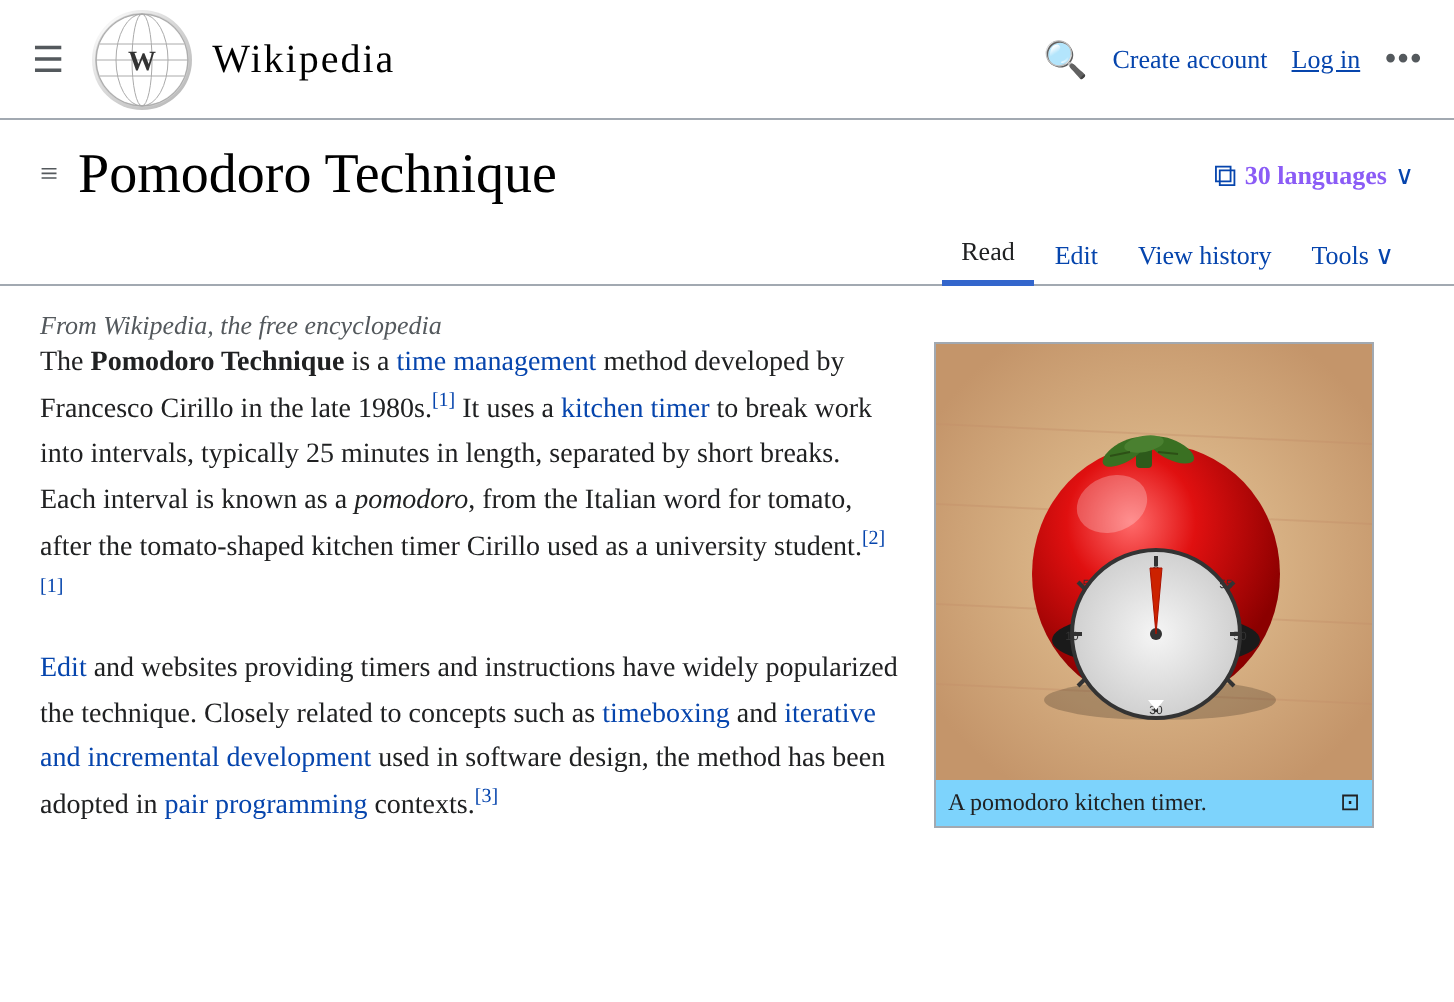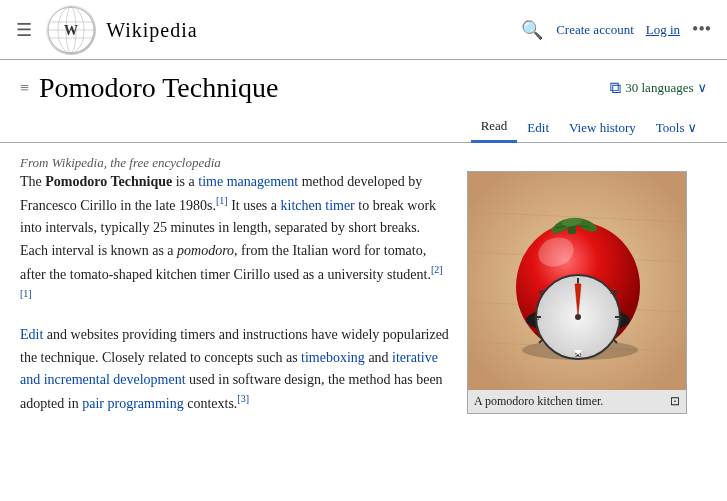--- a/index.html
+++ b/index.html
@@ -191,21 +191,21 @@
       font-size: 10px;
       color: #0645ad;
       vertical-align: super;
     }
 
     
     .infobox {
       float: right;
       margin: 0 0 12px 16px;
       border: 1px solid #a2a9b1;
-      background: #e5e5e5;
+      background: #7dd3fc;
       width: 220px;
       font-size: 12px;
     }
     .infobox-img {
       width: 218px;
       height: 218px;
       background: #d4a574;
       position: relative;
       overflow: hidden;
     }
@@ -257,21 +257,21 @@
     <span style="color:#0645ad;font-size:13px;cursor:pointer;text-decoration:underline;">Log in</span>
     <span class="more-icon">•••</span>
   </div>
 </header>
 
 <div class="page-title-area">
   <span class="toc-icon">≡</span>
   <h1 class="page-title">Pomodoro Technique</h1>
   <div class="languages-btn">
     <span style="font-size:16px;">⧉</span>
-    <span style="color:#14532d;font-weight:normal;">30 languages</span>
+    <span style="color:#8b5cf6;font-weight:bold;">30 languages</span>
     <span style="color:#0645ad;">∨</span>
   </div>
 </div>
 
 <div class="tabs-bar">
   <div class="tabs-right">
     <div class="tab-right active">Read</div>
     <div class="tab-right">Edit</div>
     <div class="tab-right">View history</div>
     <div class="tools-btn">

